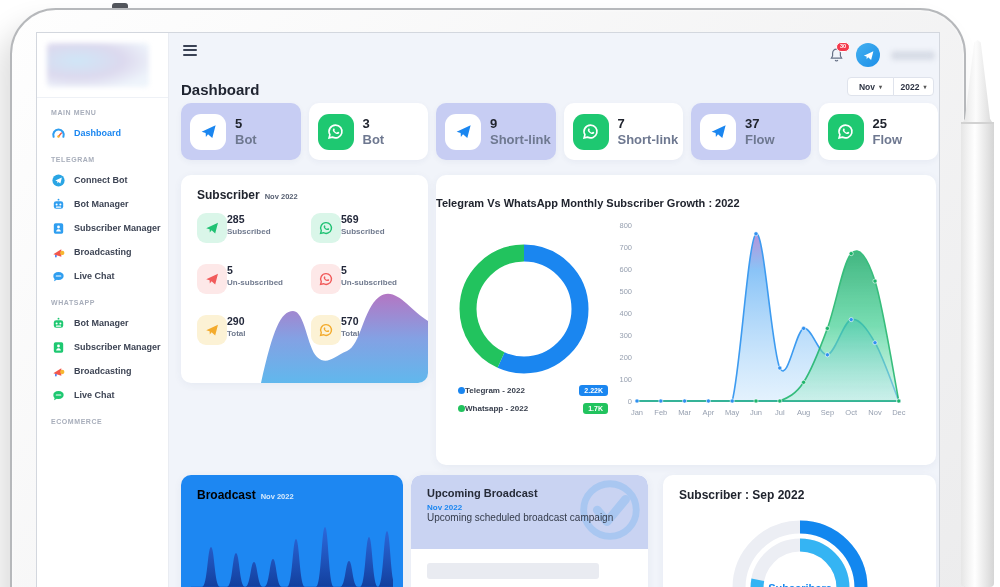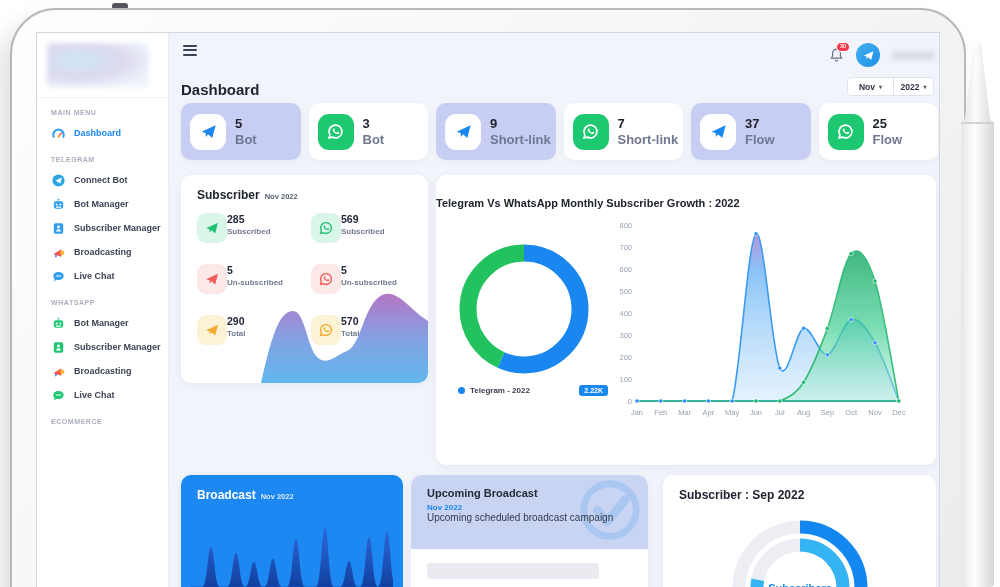--- a/index.html
+++ b/index.html
@@ -66,27 +66,27 @@
   .sstat{display:flex;gap:0;}
   .stile{width:30px;height:30px;border-radius:9px;display:flex;align-items:center;justify-content:center;flex:0 0 30px}
   .stile svg{width:16px;height:16px}
   .sstat .v{font-size:10.5px;font-weight:bold;color:#23283a;line-height:1.3}
   .sstat .l{font-size:8px;color:#707a8e;font-weight:bold}
   #sub-wave{position:absolute;left:0;bottom:0;width:247px;height:112px}
   #growth-card{left:268px;top:142px;width:500px;height:290px}
   #growth-title{position:absolute;left:0;top:13px;font-size:11px;font-weight:bold;color:#20242e}
   #donut{position:absolute;left:14px;top:60px;width:148px;height:148px}
   #legend{position:absolute;left:22px;top:206px;width:150px}
-  .leg-row{display:flex;align-items:center;gap:5px;height:18px;cursor:pointer}
+  .leg-row{display:flex;align-items:center;height:18px;cursor:pointer}
   .leg-dot{width:7px;height:7px;border-radius:50%;flex:0 0 7px}
   .leg-lb{font-size:8px;font-weight:bold;color:#39404e;flex:1}
   .leg-badge{font-size:7px;font-weight:bold;color:#fff;border-radius:3px;padding:2px 5px}
   #area-chart{position:absolute;left:150px;top:22px;width:330px;height:235px}
   #broadcast-card{left:13px;top:442px;width:222px;height:160px;background:#1d87f2}
-  #broadcast-card .ct{color:#ffffff}
+  #broadcast-card .ct{color:#000000}
   #broadcast-card .cs{color:#d8eafc}
   #spikes{position:absolute;left:10px;top:40px;width:202px;height:92px}
   #upcoming-card{left:243px;top:442px;width:237px;height:160px}
   .up-head{position:absolute;left:0;top:0;width:100%;height:74px;background:#c9d3f2;border-radius:10px 10px 0 0;overflow:hidden}
   .up-title{position:absolute;left:16px;top:12px;font-size:11px;font-weight:bold;color:#262b38}
   .up-date{position:absolute;left:16px;top:28px;font-size:8px;font-weight:bold;color:#1a86f0}
   .up-desc{position:absolute;left:16px;top:37px;font-size:10px;color:#343b4a}
   .up-check{position:absolute;right:2px;top:0}
   .skeleton{position:absolute;left:16px;top:88px;width:172px;height:16px;border-radius:3px;background:#e9ebf1}
   #radial-card{left:495px;top:442px;width:273px;height:160px}
@@ -414,20 +414,25 @@
         <h2 id="growth-title">Telegram Vs WhatsApp Monthly Subscriber Growth : 2022</h2>
         <svg id="donut" viewBox="0 0 148 148">
             <circle cx="74" cy="74" r="56" fill="none" stroke="#1a86f0" stroke-width="17" stroke-dasharray="199.3 351.9" transform="rotate(-90 74 74)"></circle>
             <circle cx="74" cy="74" r="56" fill="none" stroke="#22c35e" stroke-width="17" stroke-dasharray="152.6 351.9" stroke-dashoffset="-199.3" transform="rotate(-90 74 74)"></circle>
           </svg>
         <div id="legend">
             <div class="leg-row">
               <span class="leg-dot" style="background: rgb(26, 134, 240);"></span>
               <span class="leg-lb">Telegram - 2022</span>
               <span class="leg-badge" style="background: rgb(26, 134, 240);">2.22K</span>
+            </div>
+            <div class="leg-row">
+              <span class="leg-dot" style="background: rgb(34, 195, 94);"></span>
+              <span class="leg-lb">Whatsapp - 2022</span>
+              <span class="leg-badge" style="background: rgb(34, 195, 94);">1.7K</span>
             </div>
           </div>
         <svg id="area-chart" viewBox="0 0 330 235">
             <defs>
               <linearGradient id="gb" x1="0" y1="0" x2="0" y2="1">
                 <stop offset="0" stop-color="#a87fd2" stop-opacity=".85"></stop>
                 <stop offset=".22" stop-color="#6db5f5" stop-opacity=".8"></stop>
                 <stop offset="1" stop-color="#cde7fc" stop-opacity=".55"></stop>
               </linearGradient>
               <linearGradient id="gg" x1="0" y1="0" x2="0" y2="1">

